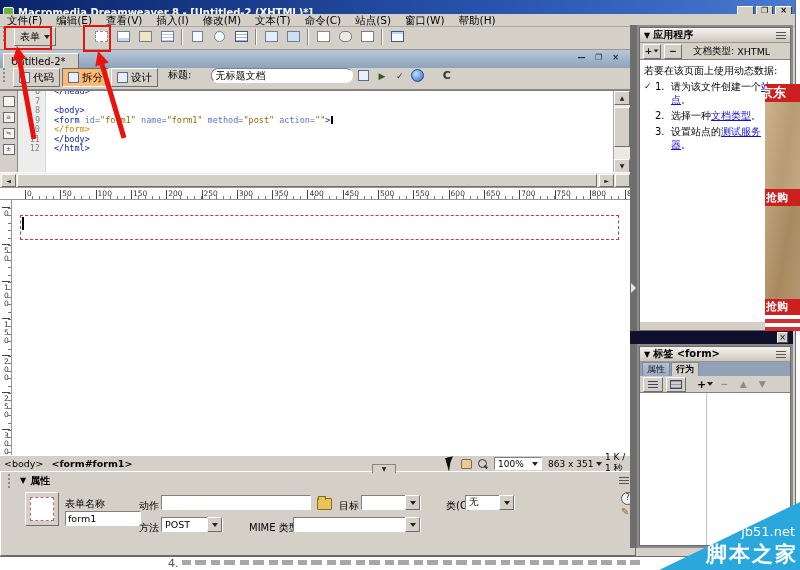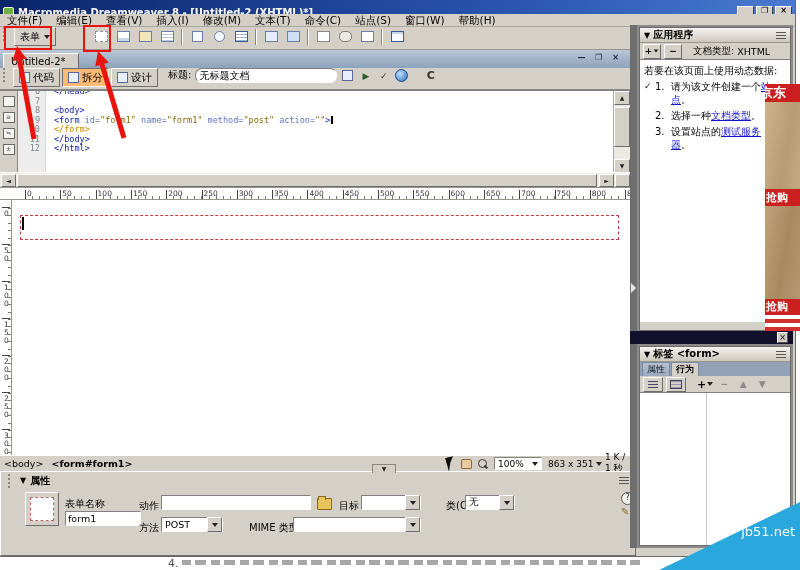--- a/index.html
+++ b/index.html
@@ -251,21 +251,21 @@
         </span>
       <span class="tb-btn btn-sunken">
         <span class="tbico"></span>
         <span>拆分</span>
         </span>
       <span class="tb-btn btn3d">
         <span class="tbico"></span>
         <span>设计</span>
         </span>
       <span style="margin-left:10px;font-size:10px">标题:</span>
-      <input class="title-input" style="margin-left: 4px; border-radius: 7px;" value="无标题文档">
+      <input class="title-input" style="margin-left: 20px; border-radius: 7px;" value="无标题文档">
       <span class="mini-ico">
           <span class="tbico"></span>
         </span>
       <span class="mini-ico" style="color:#2a5a2a">▶</span>
       <span class="mini-ico">✓</span>
       <span class="mini-ico">
           <span class="globe"></span>
         </span>
       <span class="mini-ico" style="font-weight:bold;font-size:11px;margin-left:14px">C</span>
     </div>
@@ -489,20 +489,21 @@
     <div class="ad-red" style="height:17px;font-size:11px;line-height:17px">
       <span style="margin-left:1px">抢购</span></div>
     <div class="ad-cloth2"></div>
     <div class="ad-red" style="height:16px;font-size:11px;line-height:16px">
       <span style="margin-left:1px">抢购</span></div>
     <div class="ad-stripes"></div>
   </div>
 
   <div class="abs wm">
     <span class="wm-site">jb51.net</span>
+    <span class="wm-name">脚本之家</span>
   </div>
 
   <div class="abs cliptext">
     <span>4.</span>
     <span class="fake-line"></span>
   </div>
 
   <div class="ann ann-box abs" style="left:4px;top:26px;width:44px;height:20px"></div>
   <div class="ann ann-box abs" style="left:83px;top:25px;width:24px;height:23px"></div>
   <svg class="ann abs" style="left:0;top:0" width="800" height="570">

